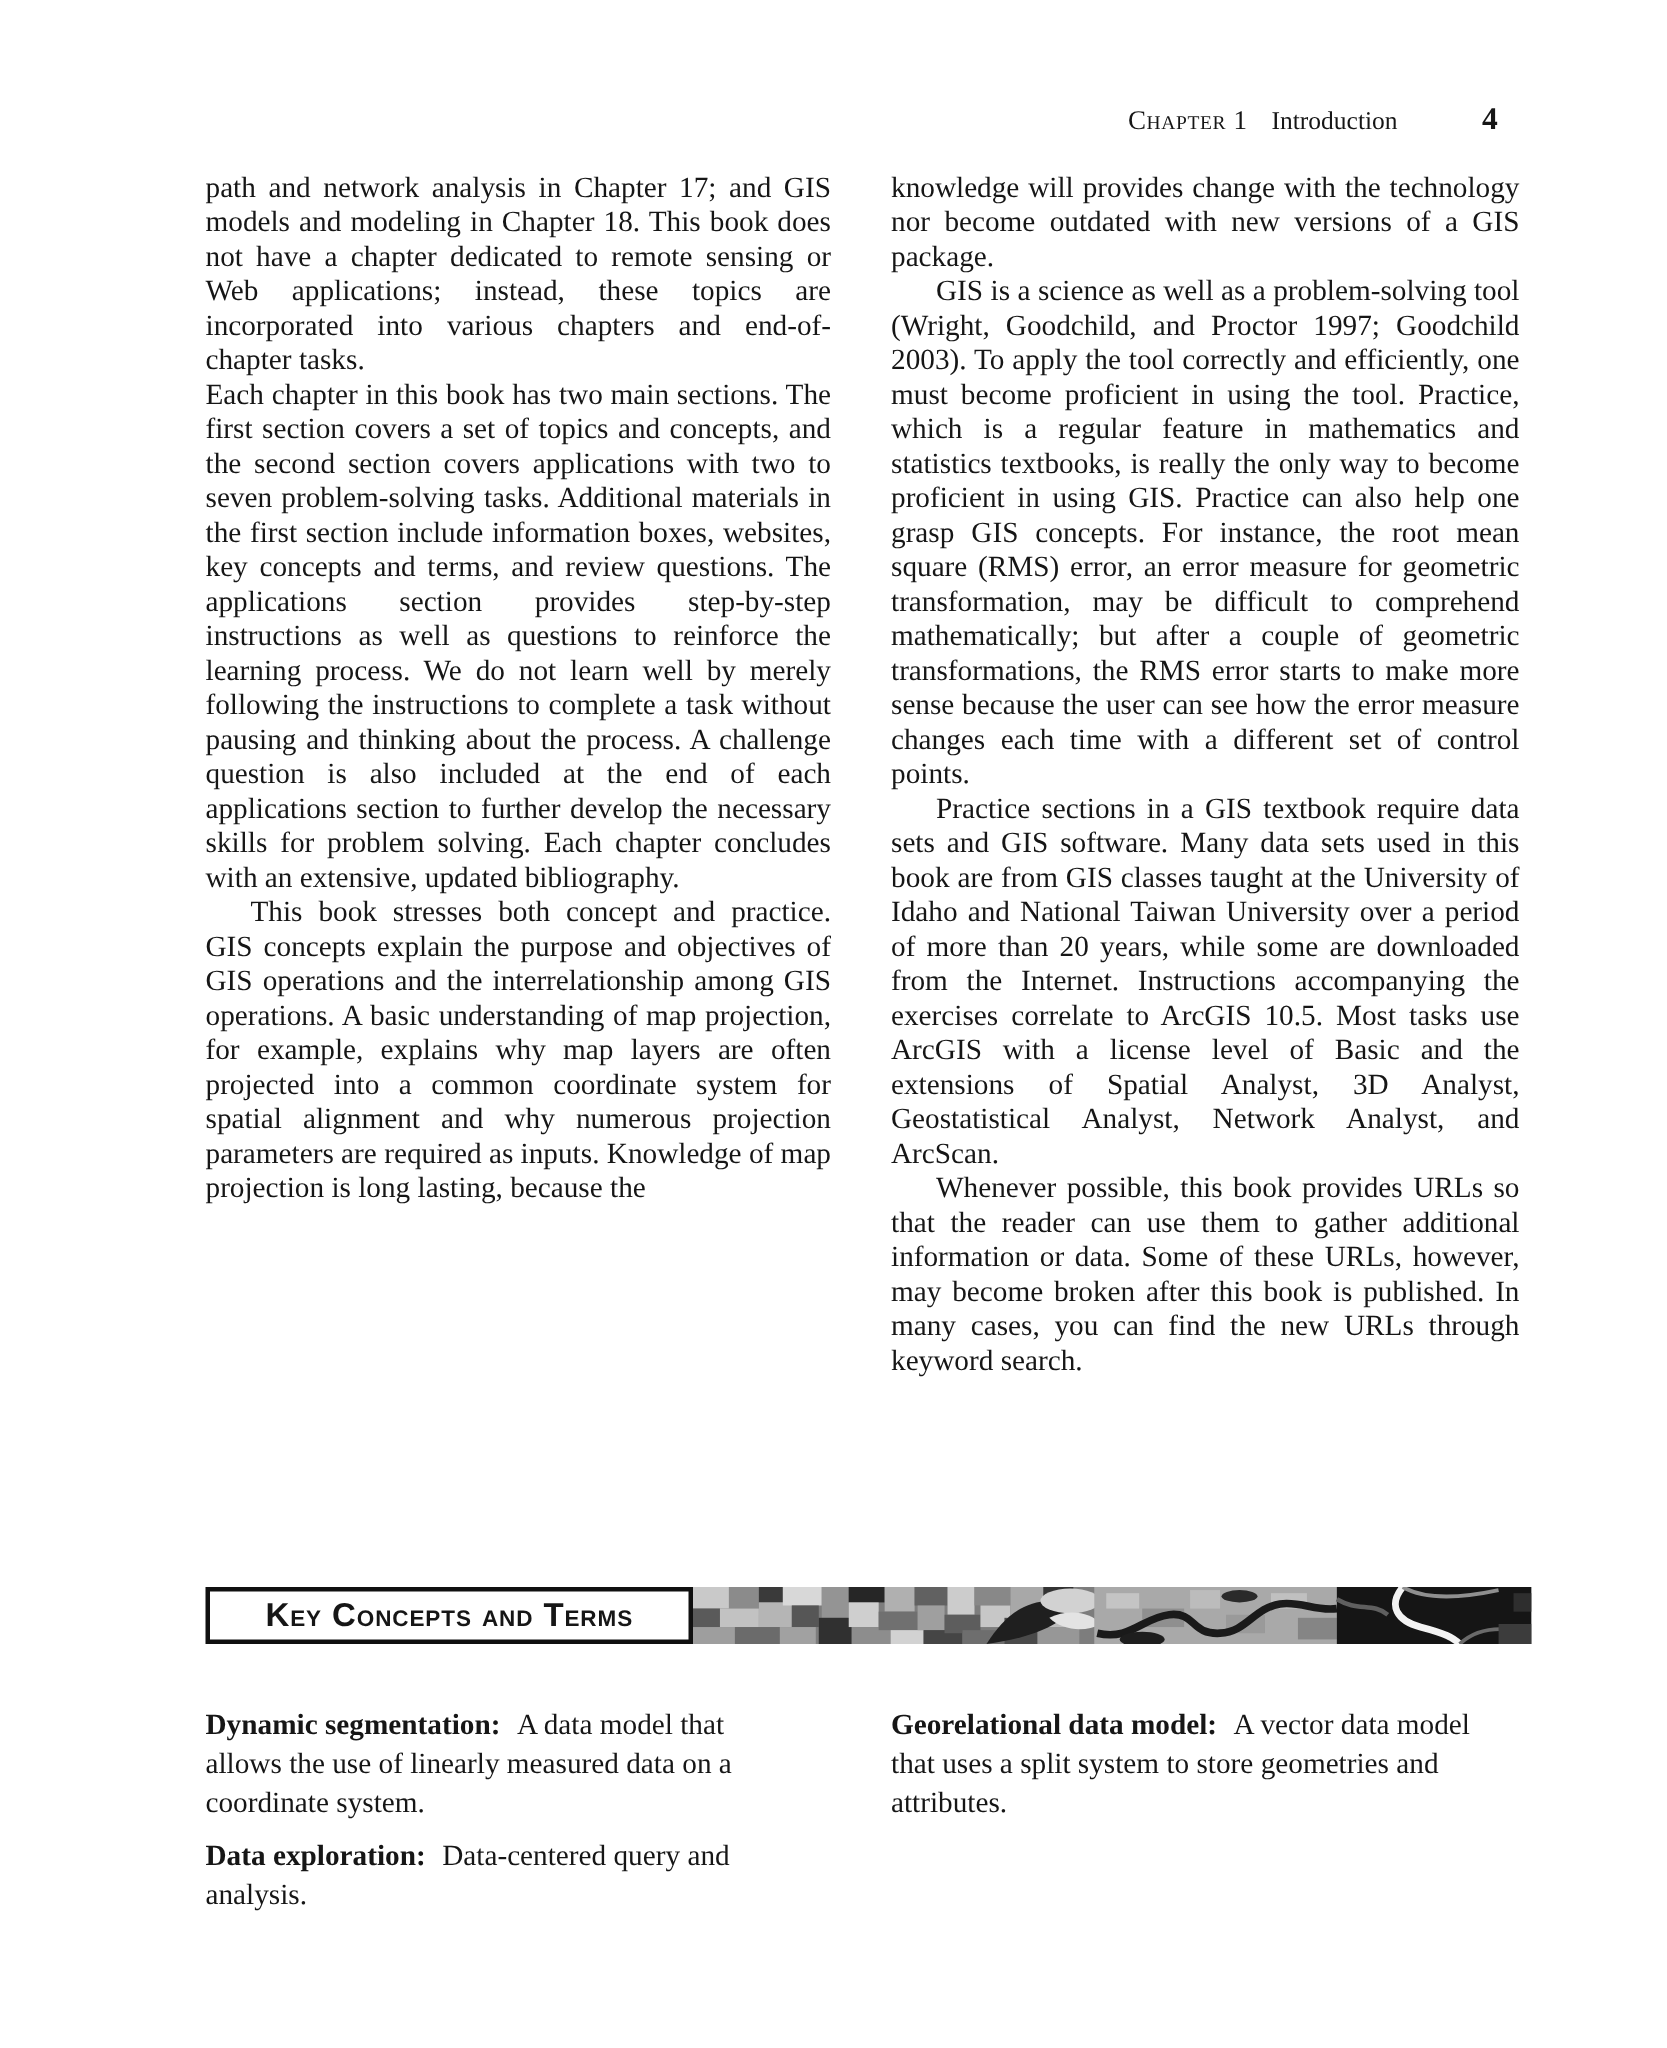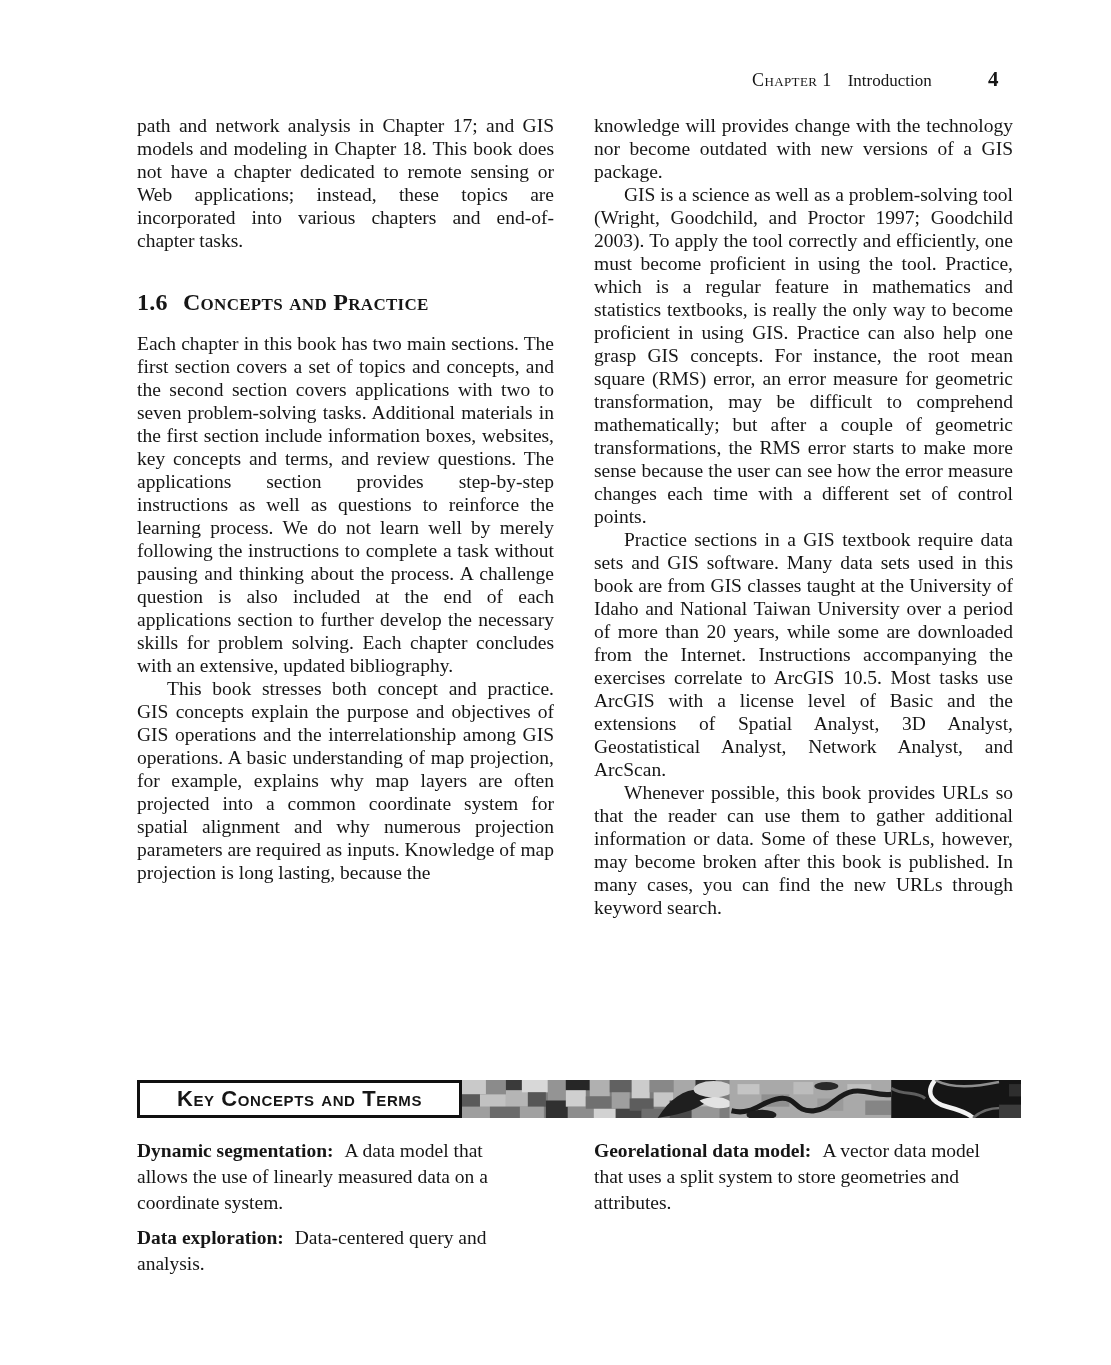--- a/index.html
+++ b/index.html
@@ -37,21 +37,21 @@
   .heading {
     margin: 37px 0 16px 0;
     font-size: 24px; font-weight: bold;
     font-variant: small-caps; letter-spacing: 0.3px;
     white-space: nowrap;
   }
   .heading .num { font-variant: normal; margin-right: 15px; }
 
   
   .kc-banner {
-    position: absolute; top: 1080px; left: 137px;
+    position: absolute; top: 1058px; left: 137px;
     width: 884px; height: 38px;
     display: flex; align-items: stretch;
   }
   .kc-box {
     box-sizing: border-box;
     flex: 0 0 325px; height: 38px;
     border: 3px solid #101010;
     background: #ffffff;
     display: flex; align-items: center; justify-content: center;
     font-family: "Liberation Sans", sans-serif;
@@ -76,23 +76,20 @@
 </head>
 <body>
 
 <div class="chapter-head">
   <span class="ch-label">Chapter 1</span><span class="ch-title">Introduction</span>
 </div>
 <div class="page-num">4</div>
 
 <div class="col col-left">
   <p class="para">path and network analysis in Chapter 17; and GIS models and modeling in Chapter 18. This book does not have a chapter dedicated to remote sensing or Web applications; instead, these topics are incorporated into various chapters and end-of-chapter tasks.</p>
-  <div class="heading">
-    <span class="num">1.6</span><span>Concepts and Practice</span>
-  </div>
   <p class="para">Each chapter in this book has two main sections. The first section covers a set of topics and concepts, and the second section covers applications with two to seven problem-solving tasks. Additional materials in the first section include information boxes, websites, key concepts and terms, and review questions. The applications section provides step-by-step instructions as well as questions to reinforce the learning process. We do not learn well by merely following the instructions to complete a task without pausing and thinking about the process. A challenge question is also included at the end of each applications section to further develop the necessary skills for problem solving. Each chapter concludes with an extensive, updated bibliography.</p>
   <p class="para indent">This book stresses both concept and practice. GIS concepts explain the purpose and objectives of GIS operations and the interrelationship among GIS operations. A basic understanding of map projection, for example, explains why map layers are often projected into a common coordinate system for spatial alignment and why numerous projection parameters are required as inputs. Knowledge of map projection is long lasting, because the</p>
 </div>
 
 <div class="col col-right">
   <p class="para">knowledge will provides change with the technology nor become outdated with new versions of a GIS package.</p>
   <p class="para indent">GIS is a science as well as a problem-solving tool (Wright, Goodchild, and Proctor 1997; Goodchild 2003). To apply the tool correctly and efficiently, one must become proficient in using the tool. Practice, which is a regular feature in mathematics and statistics textbooks, is really the only way to become proficient in using GIS. Practice can also help one grasp GIS concepts. For instance, the root mean square (RMS) error, an error measure for geometric transformation, may be difficult to comprehend mathematically; but after a couple of geometric transformations, the RMS error starts to make more sense because the user can see how the error measure changes each time with a different set of control points.</p>
   <p class="para indent">Practice sections in a GIS textbook require data sets and GIS software. Many data sets used in this book are from GIS classes taught at the University of Idaho and National Taiwan University over a period of more than 20 years, while some are downloaded from the Internet. Instructions accompanying the exercises correlate to ArcGIS 10.5. Most tasks use ArcGIS with a license level of Basic and the extensions of Spatial Analyst, 3D Analyst, Geostatistical Analyst, Network Analyst, and ArcScan.</p>
   <p class="para indent">Whenever possible, this book provides URLs so that the reader can use them to gather additional information or data. Some of these URLs, however, may become broken after this book is published. In many cases, you can find the new URLs through keyword search.</p>
 </div>

